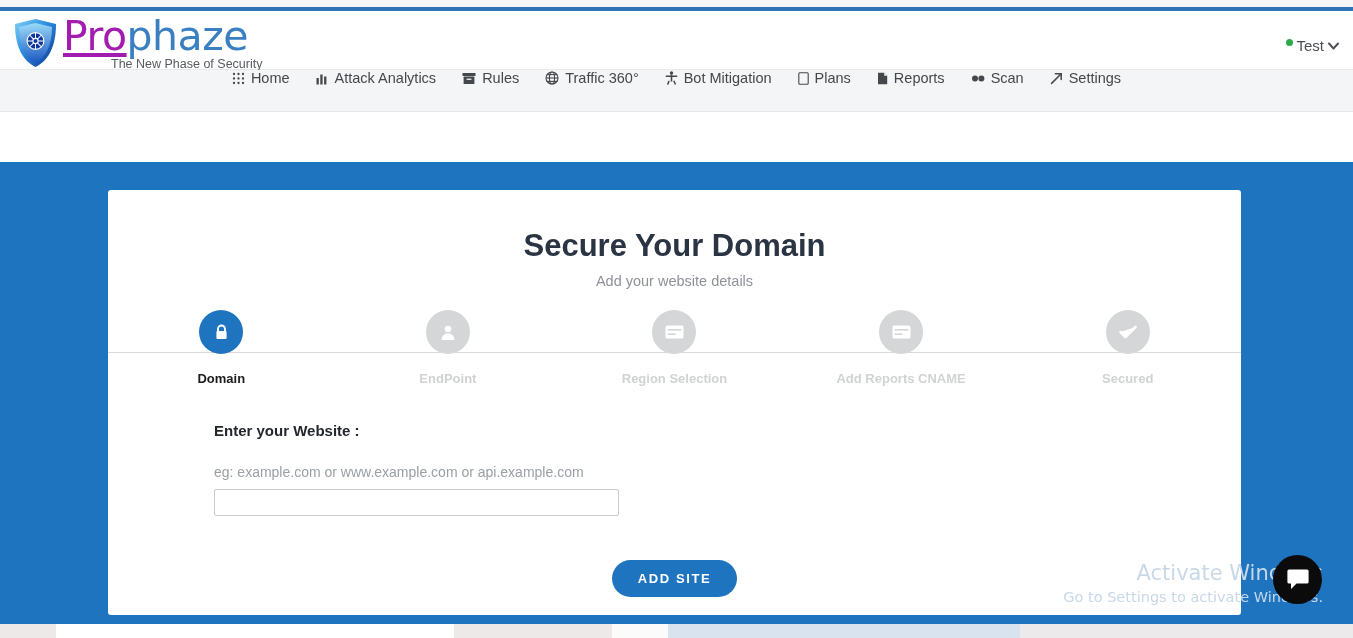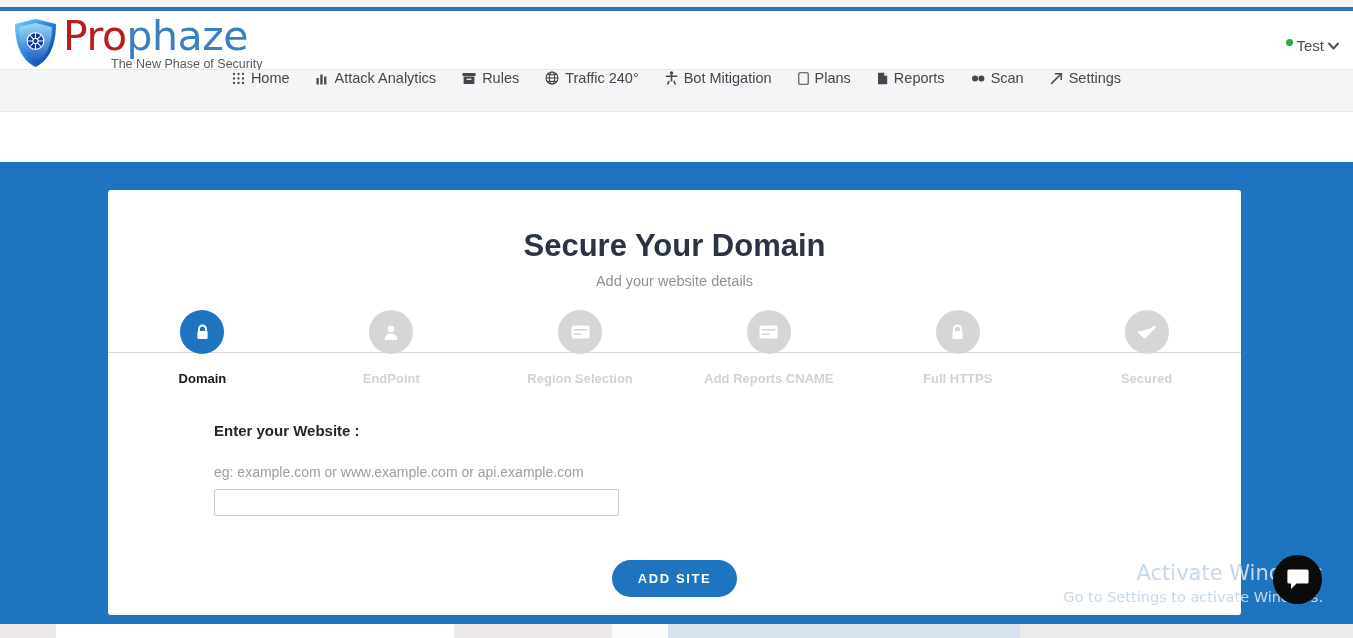--- a/index.html
+++ b/index.html
@@ -31,21 +31,21 @@
     position: absolute; left: 12px; top: 5px;
     display: flex; align-items: center; gap: 4px;
   }
   .shield { width: 47px; height: 52px; display: block; }
   .logo-text { line-height: 1; }
   .logo-word {
     font-size: 41px; letter-spacing: -0.5px;
     font-family: "DejaVu Sans", sans-serif;
     font-weight: 400;
   }
-  .logo-word .a { color: #b91c1c; }
+  .logo-word .a { color: #a21caf; text-decoration: underline; }
   .logo-word .b { color: #3a7fc1; }
   .logo-tag {
     font-size: 12.5px; color: #555b60; margin-top: 1px; margin-left: 48px;
     font-family: "Liberation Sans", sans-serif;
   }
 
   
   .user-menu {
     position: absolute; right: 14px; top: 26px;
     display: flex; align-items: center; gap: 3px;
@@ -287,21 +287,21 @@
     <div class="nav-item">
       <span class="nav-ico">
         <svg width="14" height="14" viewBox="0 0 14 14" fill="none" stroke="#44474b" stroke-width="1.1">
           <circle cx="7" cy="7" r="6"></circle>
           <ellipse cx="7" cy="7" rx="2.6" ry="6"></ellipse>
           <line x1="1" y1="7" x2="13" y2="7"></line>
           <line x1="2" y1="3.6" x2="12" y2="3.6"></line>
           <line x1="2" y1="10.4" x2="12" y2="10.4"></line>
         </svg>
       </span>
-      <span>Traffic 240°</span>
+      <span>Traffic 360°</span>
     </div>
 
     <div class="nav-item">
       <span class="nav-ico">
         <svg width="13" height="14" viewBox="0 0 13 14" fill="#44474b">
           <circle cx="6.5" cy="2" r="1.7"></circle>
           <rect x="5.7" y="3.5" width="1.6" height="7"></rect>
           <rect x="0.6" y="4.4" width="11.8" height="1.5" rx="0.7"></rect>
           <rect x="2.6" y="9.6" width="1.5" height="4.2" rx="0.6" transform="rotate(22 3.3 11.7)"></rect>
           <rect x="8.9" y="9.6" width="1.5" height="4.2" rx="0.6" transform="rotate(-22 9.6 11.7)"></rect>
@@ -407,31 +407,20 @@
               <svg width="19" height="14" viewBox="0 0 19 14">
                 <rect x="0.5" y="0.5" width="18" height="13" rx="1.6"></rect>
                 <rect x="2.6" y="4" width="13.8" height="1.6" fill="#d4d6d7"></rect>
                 <rect x="2.6" y="8.4" width="8" height="1.6" fill="#d4d6d7"></rect>
               </svg>
             </span>
           </div>
           <div class="step-label">Add Reports CNAME</div>
         </div>
 
-        <div class="step">
-          <div class="step-circle">
-            <span>
-              <svg width="15" height="17" viewBox="0 0 15 17">
-                <path d="M4 7 V5 a3.5 3.5 0 0 1 7 0 V7" fill="none" stroke="#ffffff" stroke-width="1.9"></path>
-                <rect x="2.4" y="7" width="10.2" height="8" rx="1.1"></rect>
-              </svg>
-            </span>
-          </div>
-          <div class="step-label">Full HTTPS</div>
-        </div>
 
         <div class="step">
           <div class="step-circle">
             <span>
               <svg width="20" height="16" viewBox="0 0 20 16" fill="none" stroke="#ffffff" stroke-width="2.6" stroke-linecap="round" stroke-linejoin="round">
                 <polyline points="2.5,8 7.5,13 17.5,3"></polyline>
               </svg>
             </span>
           </div>
           <div class="step-label">Secured</div>

